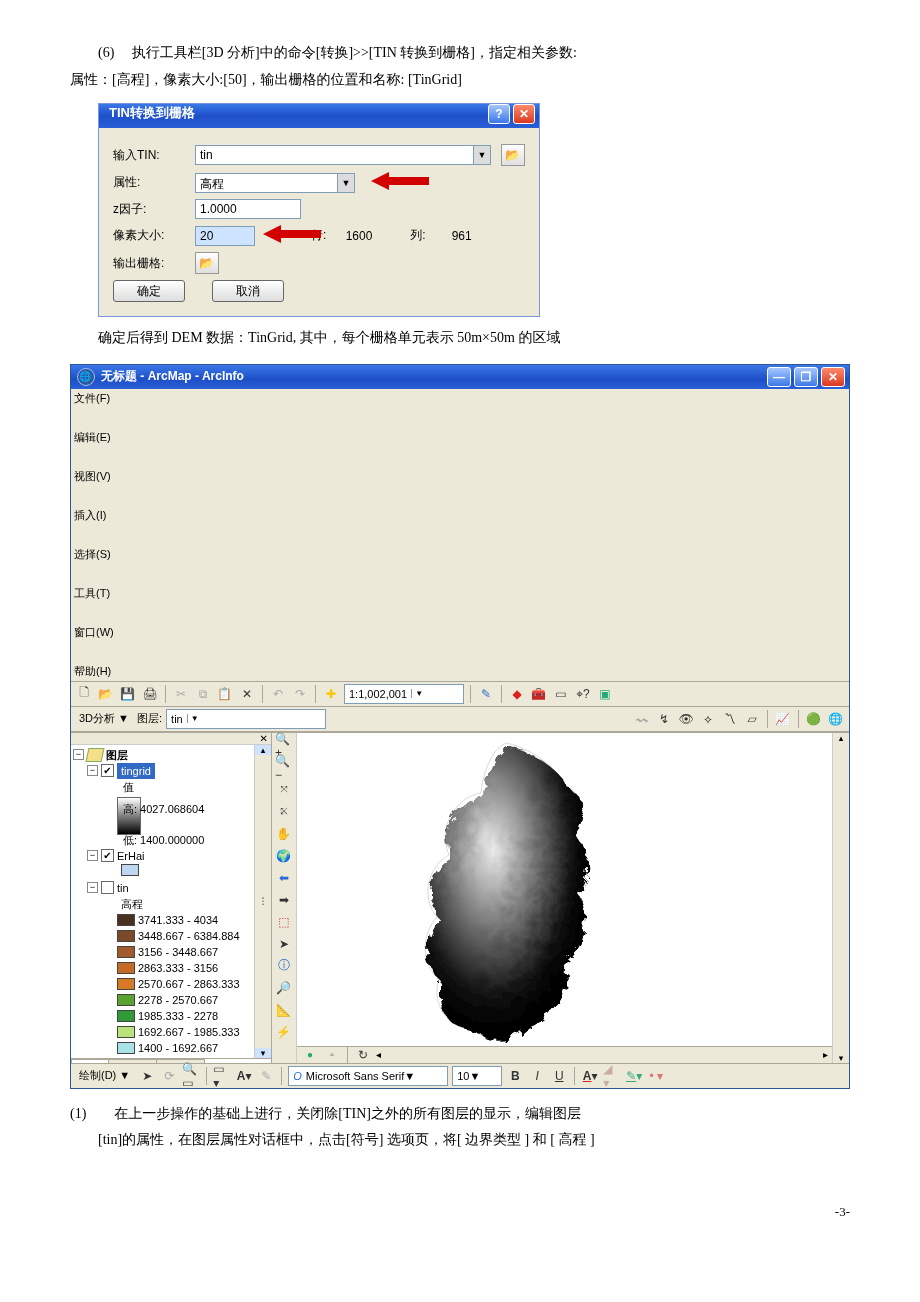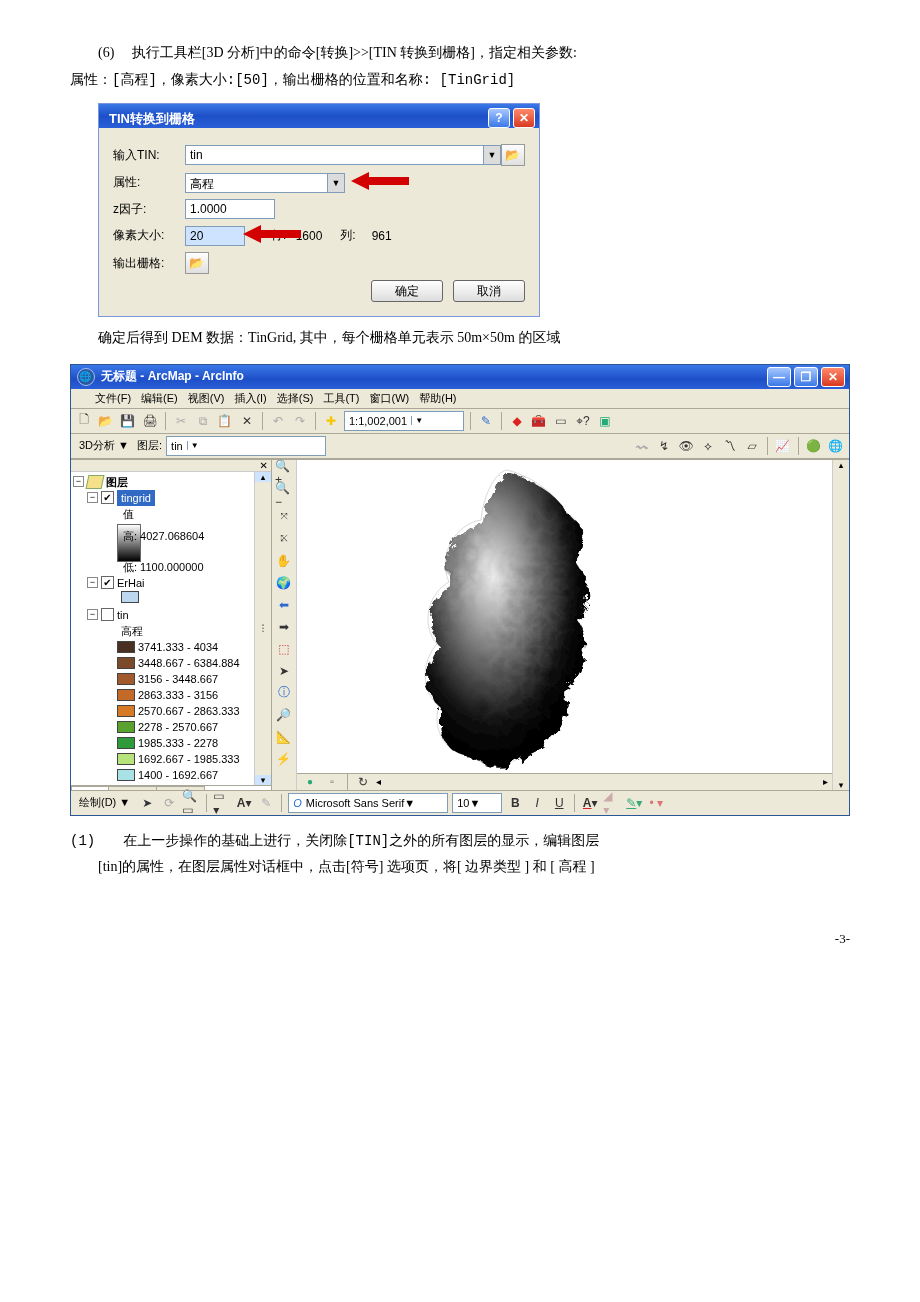--- a/index.html
+++ b/index.html
@@ -18,50 +18,50 @@
   .page-header {
     text-align: center;
     font-size: 14px;
     font-family: "SimSun", serif;
     border-bottom: 1px solid #000;
     padding-bottom: 6px;
     margin-bottom: 28px;
   }
   .indent { text-indent: 2em; margin: 0; line-height: 1.9; }
   .indent2 { margin: 0 0 0 2em; line-height: 1.9; }
-  .para { margin: 0; line-height: 1.9; font-family: Liberation Mono, monospace; }
+  .para { margin: 0; line-height: 1.9; }
 
   
   .dialog {
     width: 440px;
     margin: 10px 0 8px 2em;
     background: #ece9d8;
     border: 1px solid #7a96df;
   }
   .titlebar {
-    display: flex; align-items: flex-end; justify-content: space-between;
+    display: flex; align-items: flex-start; justify-content: space-between;
     height: 24px;
     padding: 0 4px 0 10px;
     background: linear-gradient(180deg,#3b78e7 0%,#1d4fc8 50%,#2a5fd8 100%);
     color: #fff;
     font-family: "Microsoft YaHei", sans-serif;
     font-size: 13px;
     font-weight: bold;
   }
   .tbtns { display:flex; gap:3px; }
   .tbtn {
     width:20px; height:18px; border:1px solid #fff;
     border-radius:3px; display:flex; align-items:center; justify-content:center;
     background: linear-gradient(180deg,#a6c7ff,#3b78e7);
     font-size:12px; font-weight:bold; cursor:default;
   }
   .tbtn.close { background: linear-gradient(180deg,#ff8a6b,#d83a21); }
   .dbody { padding: 10px 14px 14px; font-family: "SimSun", sans-serif; font-size: 12px; }
   .desc { margin:4px 0 10px; }
-  .frow { display:flex; align-items:center; margin: 6px 0; gap:0; }
+  .frow { display:flex; align-items:center; margin: 6px 0; gap:10px; }
   .flabel { width: 72px; }
   .tinput {
     border:1px solid #7f9db9; background:#fff; padding:2px 4px;
     height:20px; box-sizing:border-box;
   }
   .select { display:flex; }
   .select .arrow { width:16px; background:#dcdcdc; border:1px solid #7f9db9; border-left:none; display:flex; align-items:center;justify-content:center; font-size:9px;}
   .ficon {
     width:22px; height:20px; border:1px solid #999; background:linear-gradient(#fefefe,#e0e0e0);
     display:flex; align-items:center; justify-content:center; font-size:12px;
@@ -72,40 +72,40 @@
     border-top:9px solid transparent;
     border-bottom:9px solid transparent;
     border-right:18px solid #d20000;
     position:relative; margin-right:4px;
   }
   .red-arrow::after{
     content:"";
     position:absolute; left:18px; top:-4px;
     width:40px; height:8px; background:#d20000;
   }
-  .btns { display:flex; justify-content:flex-end; gap:10px; margin-top:5px; }
+  .btns { display:flex; gap:27px; margin-top:5px; }
   .winbtn {
     min-width:72px; height:22px; font-size:12px;
     border:1px solid #666; background:linear-gradient(#fff,#ddd);
     border-radius:3px;
   }
 
   
   .arcwrap { margin: 12px 0; border:1px solid #2b5797; font-family: Tahoma,"Microsoft YaHei",sans-serif; font-size:11px; }
   .arctitle {
     display:flex; align-items:center; justify-content:space-between;
     background: linear-gradient(180deg,#3b78e7 0%,#1d4fc8 60%,#2a5fd8 100%);
     color:#fff; font-weight:bold; padding:2px 4px 2px 6px; font-size:12px;
   }
   .arctitle .left { display:flex; align-items:center; gap:6px; }
   .arcicon { width:16px; height:16px; background:#2f579c; border-radius:50%; border:1px solid #9dc0ff; display:flex;align-items:center;justify-content:center;font-size:10px;}
   .wctrls { display:flex; gap:3px; }
   .wctrls .tbtn { width:22px; }
 
-  .menubar { background:#ece9d8; display:flex; gap:10px; padding:2px 24px; border-bottom:1px solid #aca899;}
+  .menubar { background:#ece9d8; display:flex; gap:24px; padding:2px 3px; border-bottom:1px solid #aca899;flex-direction:column;}
   .menubar span { display:inline-block; }
 
   .tbar {
     background:#ece9d8; display:flex; align-items:center; gap:4px;
     padding:2px 4px; border-bottom:1px solid #aca899;
   }
   .sep { width:1px; height:18px; background:#aca899; margin:0 2px; }
   .ticon {
     width:18px; height:18px; display:flex; align-items:center; justify-content:center;
     font-size:12px; color:#333;
@@ -190,21 +190,21 @@
         <div class="flabel">属性:</div>
         <div class="select" style="width:160px">
           <div class="tinput" style="flex:1">高程</div>
           <div class="arrow">▼</div>
         </div>
         <span style="margin-left:6px"><span class="red-arrow"></span></span>
       </div>
 
       <div class="frow">
         <div class="flabel">z因子:</div>
-        <div class="tinput" style="width:90px">1.0000</div>
+        <div class="tinput" style="width:106px">1.0000</div>
       </div>
 
       <div class="frow">
         <div class="flabel">像素大小:</div>
         <div class="tinput" style="width:60px;background:#cde3ff">20</div>
         <span style="margin-left:-2px"><span class="red-arrow"></span></span>
         <div style="width:6px"></div>
         <span>行:</span>
         <span style="width:36px;text-align:right">1600</span>
         <div style="width:18px"></div>
@@ -316,21 +316,21 @@
 
             <div class="node" style="margin-left:14px">
                   <span class="box">−</span>
               <span class="chk">✔</span>
               <span class="sel">tingrid</span>
                 </div>
             <div style="margin-left:50px">值</div>
             <div class="grad"></div>
             <div style="margin-left:50px;margin-top:-36px">高: 4027.068604</div>
             <div style="height:15px"></div>
-            <div style="margin-left:50px">低: 1100.000000</div>
+            <div style="margin-left:50px">低: 1400.000000</div>
 
             <div class="node" style="margin-left:14px">
                   <span class="box">−</span>
               <span class="chk">✔</span>
               <span>ErHai</span>
                 </div>
             <div style="margin-left:48px"><span class="colbox" style="background:#bcd7ef"></span></div>
 
             <div class="node" style="margin-left:14px">
                   <span class="box">−</span>

